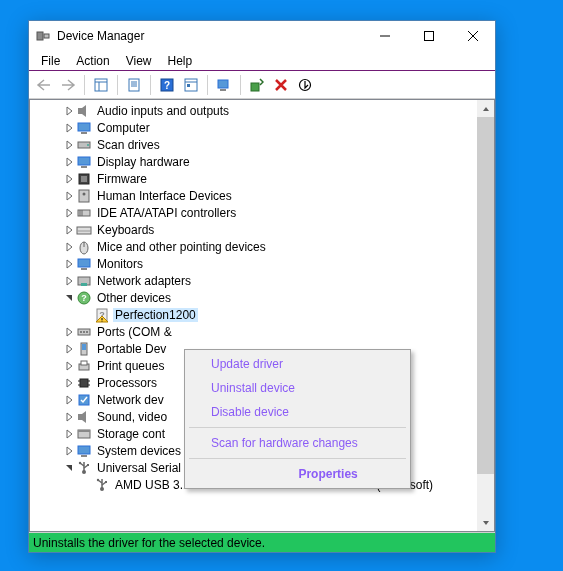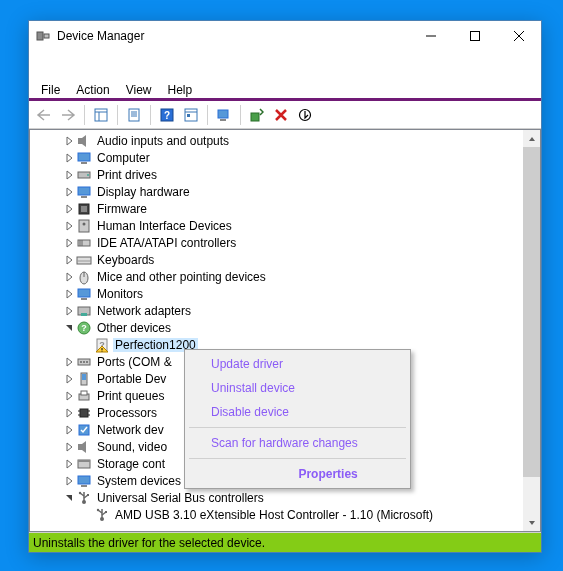--- a/index.html
+++ b/index.html
@@ -11,21 +11,21 @@
     background: #0a8cf0;
     font-family: "Segoe UI", Tahoma, sans-serif;
     font-size: 12px;
     overflow: hidden;
     position: relative;
   }
   .window {
     position: absolute;
     left: 28px;
     top: 20px;
-    width: 514px;
+    width: 468px;
     height: 533px;
     background: #fff;
     border: 1px solid #4a80b4;
     box-shadow: 0 4px 20px rgba(0,0,0,0.25);
     display: flex;
     flex-direction: column;
   }
   .titlebar {
     height: 30px;
     display: flex;
@@ -42,22 +42,21 @@
   .win-btn {
     width: 44px; height: 30px;
     display: flex; align-items: center; justify-content: center;
     color: #000;
   }
   .menubar {
     height: 20px;
     display: flex;
     align-items: center;
     padding: 0 4px;
-    border-bottom: 3px solid #701a75;
-    margin-top: 30px;
+    border-bottom: 1px solid #701a75;
   }
   .menu-item {
     padding: 2px 8px;
     font-size: 12px;
     color: #000;
   }
   .toolbar {
     height: 28px;
     display: flex;
     align-items: center;
@@ -133,21 +132,21 @@
   .node-label.selected {
     background: #cce8ff;
   }
   .statusbar {
     height: 20px;
     border-top: 1px solid #d0d0d0;
     display: flex;
     align-items: center;
     padding: 0 4px;
     font-size: 12px;
-    background: #84cc16;
+    background: #22c55e;
   }
   .context-menu {
     position: absolute;
     background: #f0f0f0;
     border: 1px solid #a0a0a0;
     box-shadow: 3px 3px 4px rgba(0,0,0,0.25);
     padding: 2px;
     z-index: 100;
   }
   .ctx-item {
@@ -310,21 +309,21 @@
             <svg width="10" height="10">
               <path d="M3 1 L8 5 L3 9 Z" fill="none" stroke="#666"></path>
             </svg>
           </span>
           <span class="node-icon">
             <svg width="16" height="16" viewBox="0 0 16 16">
               <rect x="2" y="5" width="12" height="6" fill="#c0c0c0" stroke="#666"></rect>
               <circle cx="12" cy="8" r="1" fill="#4a9"></circle>
             </svg>
           </span>
-          <span class="node-label">Print drives</span>
+          <span class="node-label">Scan drives</span>
         </div>
         <div class="tree-row">
           <span class="tree-indent" style="width: 32px;"></span>
           <span class="expander">
             <svg width="10" height="10">
               <path d="M3 1 L8 5 L3 9 Z" fill="none" stroke="#666"></path>
             </svg>
           </span>
           <span class="node-icon">
             <svg width="16" height="16" viewBox="0 0 16 16">

